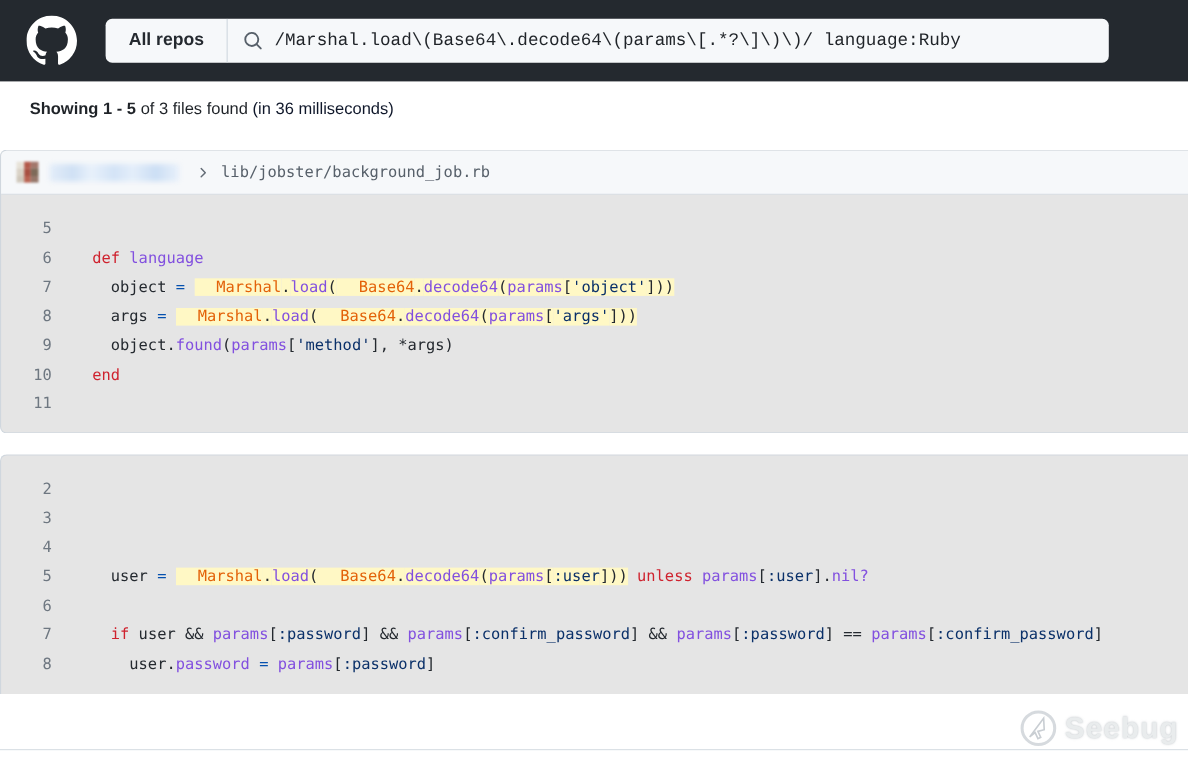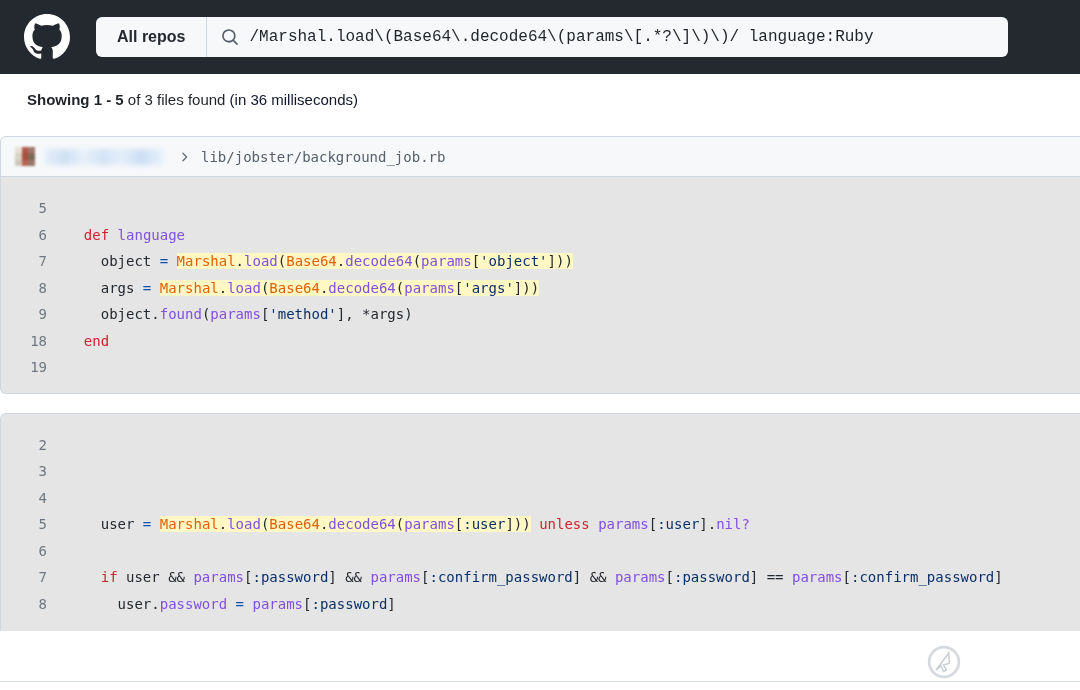--- a/index.html
+++ b/index.html
@@ -38,21 +38,21 @@
     background:linear-gradient(90deg,#e3edf9,#cfe0f4 18%,#e8f1fb 32%,#d3e3f6 50%,#e4eefa 64%,#cbdef4 82%,#e9f1fb); }
   .chev { margin:0 10px 0 14px; color:#636c76; display:flex; flex:none; }
   .fpath { font-family:"DejaVu Sans Mono", monospace; font-size:14px; color:#57606a; cursor:pointer; }
   
   .codewrap { padding:18px 0 12px; }
   .card2 .codewrap { padding-bottom:14px; }
   .cline { display:flex; line-height:26.5px; font-family:"DejaVu Sans Mono", monospace; font-size:14px; white-space:pre; }
   .ln { width:46px; text-align:right; color:#6e7781; flex:none; user-select:none; }
   .ctext { margin-left:20px; }
   .t-pl { color:#24292f; } .t-k { color:#cf222e; } .t-en { color:#8250df; }
-  .t-c { color:#e36209; } .t-s { color:#0a3069; } .t-op { color:#0550ae; }
+  .t-c { color:#e36209;padding-left:20px; } .t-s { color:#0a3069; } .t-op { color:#0550ae; }
   .hl { background:#fff8c5; }
   
   .bottom-line { position:absolute; left:0; top:681px; width:1080px; border-top:1px solid #d8dee4; }
   .watermark { position:absolute; left:926px; top:644px; display:flex; align-items:center; gap:6px; pointer-events:none; }
   .wm-text { font-size:27px; font-weight:bold; color:#e9eced; text-shadow:0 0 2px rgba(140,148,156,.6); letter-spacing:1px; }
 </style>
 </head>
 <body>
 
 <header class="topbar">
@@ -98,22 +98,22 @@
           </svg>
         </span>
         <span class="fpath">lib/jobster/background_job.rb</span>
       </div>
       <div class="codewrap">
         <div class="cline"><span class="ln">5</span><span class="ctext"></span></div>
         <div class="cline"><span class="ln">6</span><span class="ctext"><span class="t-pl">  </span><span class="t-k">def</span><span class="t-pl"> </span><span class="t-en">language</span></span></div>
         <div class="cline"><span class="ln">7</span><span class="ctext"><span class="t-pl">    object </span><span class="t-op">=</span><span class="t-pl"> </span><span class="t-c hl">Marshal</span><span class="t-pl hl">.</span><span class="t-en hl">load</span><span class="t-pl hl">(</span><span class="t-c hl">Base64</span><span class="t-pl hl">.</span><span class="t-en hl">decode64</span><span class="t-pl hl">(</span><span class="t-en hl">params</span><span class="t-pl hl">[</span><span class="t-s hl">'object'</span><span class="t-pl hl">]))</span></span></div>
         <div class="cline"><span class="ln">8</span><span class="ctext"><span class="t-pl">    args </span><span class="t-op">=</span><span class="t-pl"> </span><span class="t-c hl">Marshal</span><span class="t-pl hl">.</span><span class="t-en hl">load</span><span class="t-pl hl">(</span><span class="t-c hl">Base64</span><span class="t-pl hl">.</span><span class="t-en hl">decode64</span><span class="t-pl hl">(</span><span class="t-en hl">params</span><span class="t-pl hl">[</span><span class="t-s hl">'args'</span><span class="t-pl hl">]))</span></span></div>
         <div class="cline"><span class="ln">9</span><span class="ctext"><span class="t-pl">    object.</span><span class="t-en">found</span><span class="t-pl">(</span><span class="t-en">params</span><span class="t-pl">[</span><span class="t-s">'method'</span><span class="t-pl">], *args)</span></span></div>
-        <div class="cline"><span class="ln">18</span><span class="ctext"><span class="t-pl">  </span><span class="t-k">end</span></span></div>
-        <div class="cline"><span class="ln">19</span><span class="ctext"></span></div>
+        <div class="cline"><span class="ln">10</span><span class="ctext"><span class="t-pl">  </span><span class="t-k">end</span></span></div>
+        <div class="cline"><span class="ln">11</span><span class="ctext"></span></div>
       </div>
     </div>
     <div class="card card2">
       <div class="codewrap">
         <div class="cline"><span class="ln">2</span></div>
         <div class="cline"><span class="ln">3</span><span class="ctext"></span></div>
         <div class="cline"><span class="ln">4</span></div>
         <div class="cline"><span class="ln">5</span><span class="ctext"><span class="t-pl">    user </span><span class="t-op">=</span><span class="t-pl"> </span><span class="t-c hl">Marshal</span><span class="t-pl hl">.</span><span class="t-en hl">load</span><span class="t-pl hl">(</span><span class="t-c hl">Base64</span><span class="t-pl hl">.</span><span class="t-en hl">decode64</span><span class="t-pl hl">(</span><span class="t-en hl">params</span><span class="t-pl hl">[</span><span class="t-s hl">:user</span><span class="t-pl hl">]))</span><span class="t-pl"> </span><span class="t-k">unless</span><span class="t-pl"> </span><span class="t-en">params</span><span class="t-pl">[</span><span class="t-s">:user</span><span class="t-pl">].</span><span class="t-en">nil?</span></span></div>
         <div class="cline"><span class="ln">6</span><span class="ctext"></span></div>
         <div class="cline"><span class="ln">7</span><span class="ctext"><span class="t-pl">    </span><span class="t-k">if</span><span class="t-pl"> user &amp;&amp; </span><span class="t-en">params</span><span class="t-pl">[</span><span class="t-s">:password</span><span class="t-pl">] &amp;&amp; </span><span class="t-en">params</span><span class="t-pl">[</span><span class="t-s">:confirm_password</span><span class="t-pl">] &amp;&amp; </span><span class="t-en">params</span><span class="t-pl">[</span><span class="t-s">:password</span><span class="t-pl">] == </span><span class="t-en">params</span><span class="t-pl">[</span><span class="t-s">:confirm_password</span><span class="t-pl">]</span></span></div>
@@ -124,13 +124,14 @@
 
 <div class="bottom-line"></div>
 
 <div class="watermark">
   <span style="display:flex;">
     <svg width="36" height="36" viewBox="0 0 34 34" aria-hidden="true">
       <circle cx="17" cy="17" r="14" fill="none" stroke="#d2d6da" stroke-width="2.6" opacity="0.9"></circle>
       <path d="M21.5 8.5 L9.5 24.5 L14.2 20.8 L16.6 26 L19 24.8 L16.6 19.7 L22 18.3 Z" fill="#ffffff" stroke="#c9ced3" stroke-width="1.4"></path>
     </svg>
   </span>
+  <span class="wm-text">Seebug</span>
 </div>
 
 </body></html>

